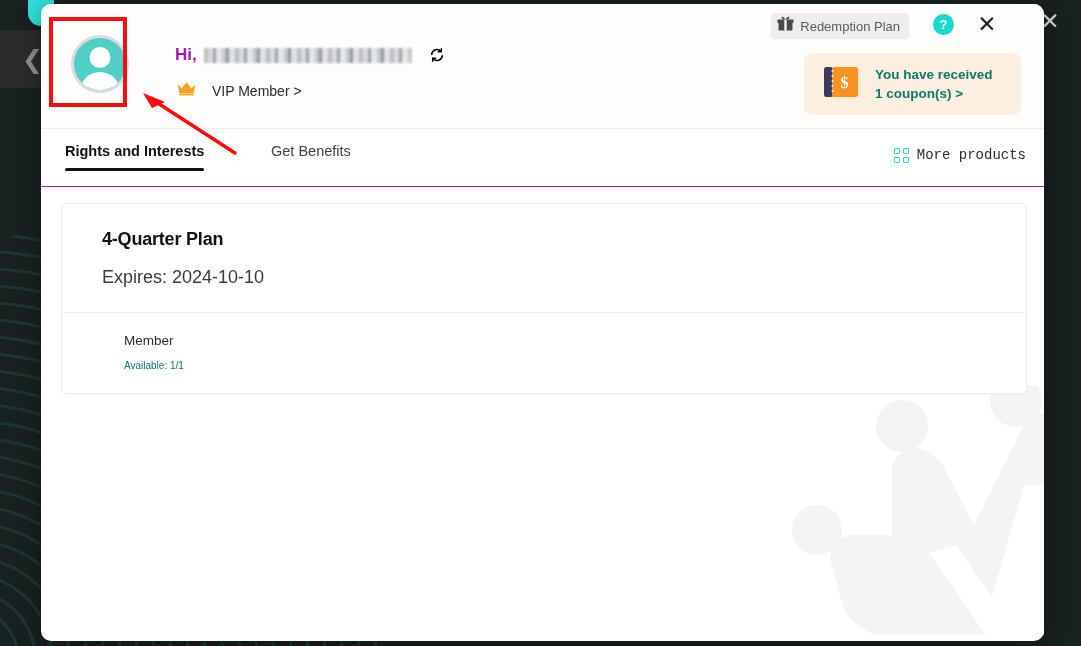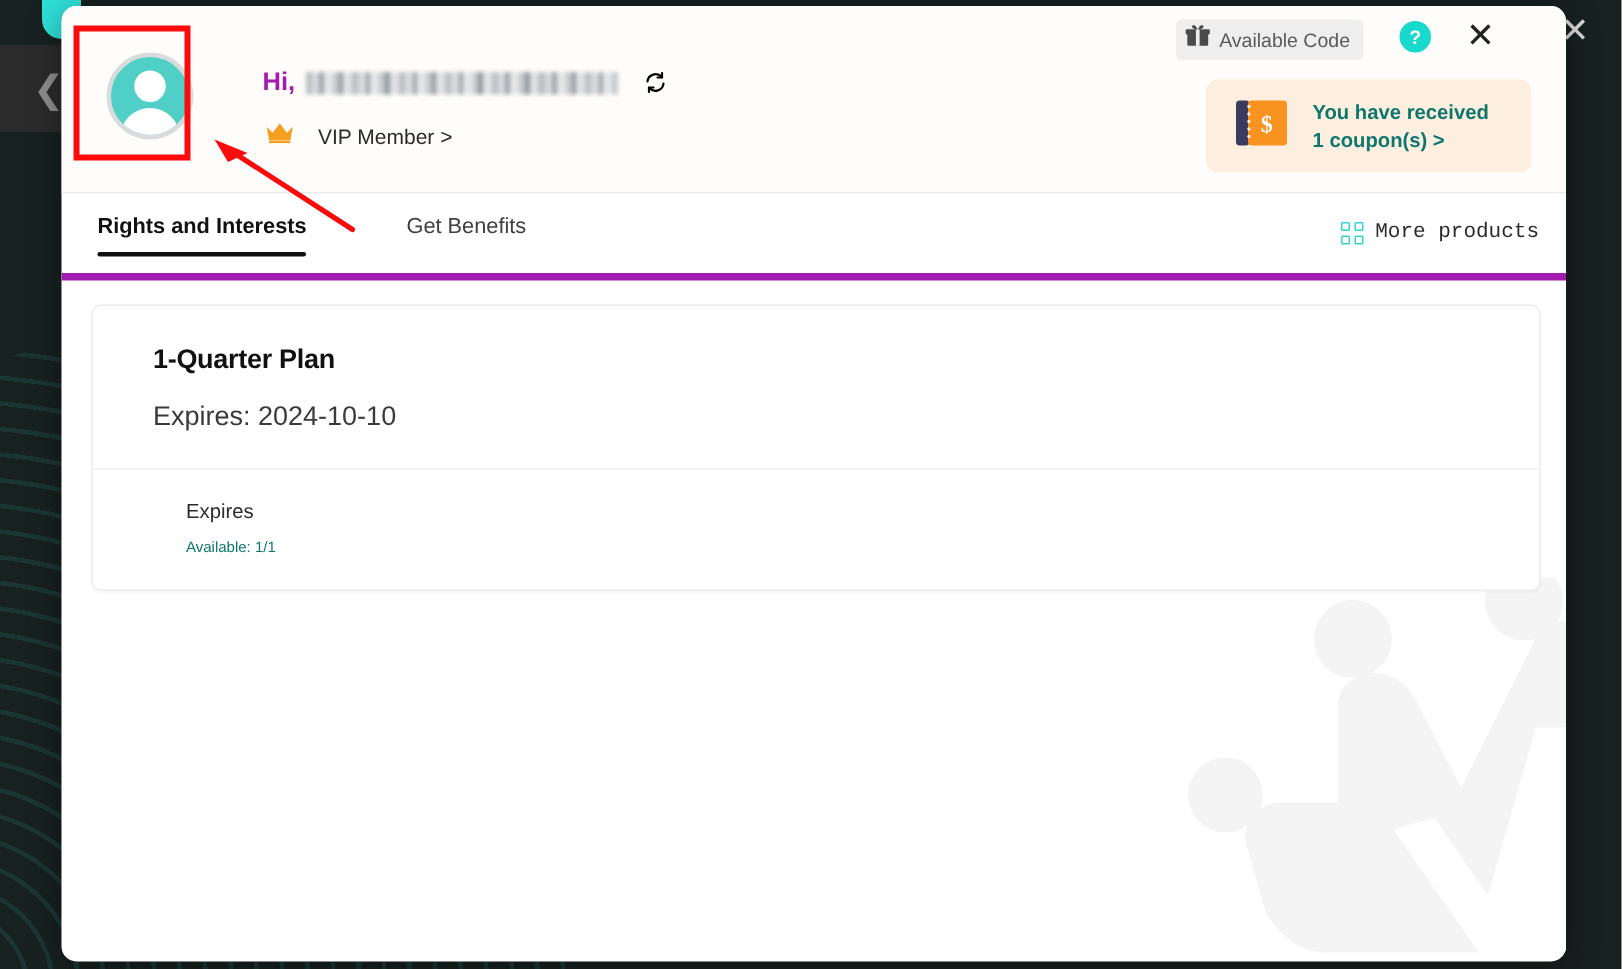--- a/index.html
+++ b/index.html
@@ -255,21 +255,21 @@
     font-size: 13.5px;
     font-weight: bold;
     color: #0f766e;
     line-height: 19px;
   }
 
   
   #tab-bar {
     position: relative;
     height: 58px;
-    border-bottom: 5px solid #a21caf;
+    border-bottom: 1px solid #a21caf;
   }
   .tab {
     position: absolute;
     top: 14px;
     font-size: 14.5px;
     color: #404040;
     cursor: pointer;
     padding-bottom: 12px;
   }
   .tab.active {
@@ -434,21 +434,21 @@
     <div id="redemption-code">
       <span>
         <svg viewBox="0 0 22 20" width="17" height="16" fill="#4a4a4a">
           <rect x="2" y="7.5" width="18" height="11" rx="1"></rect>
           <rect x="0.6" y="4.2" width="20.8" height="4.4" rx="1"></rect>
           <rect x="9.4" y="4.2" width="3.2" height="14.3" fill="#eeeeee"></rect>
           <path d="M10.6 4.4 C8 4.4 6 3.3 6 1.9 C6 .9 7 .4 8 .8 C9.2 1.3 10.2 2.6 10.6 4.4 Z"></path>
           <path d="M11.4 4.4 C14 4.4 16 3.3 16 1.9 C16 .9 15 .4 14 .8 C12.8 1.3 11.8 2.6 11.4 4.4 Z"></path>
         </svg>
       </span>
-      <span class="label">Available Code</span>
+      <span class="label">Redemption Plan</span>
     </div>
 
     <div id="help-button">?</div>
 
     <div id="modal-close-button">✕</div>
 
     <div id="coupon-banner">
       <span>
         <svg viewBox="0 0 40 32" width="40" height="32">
           <rect x="0" y="1" width="9" height="30" rx="2.5" fill="#3b3a60"></rect>
@@ -481,25 +481,25 @@
           <i></i>
           <i></i>
       </span>
       <span class="label">More products</span>
     </div>
   </div>
 
   <div id="content">
     <div id="plan-card">
       <div id="plan-card-head">
-        <div id="plan-title">1-Quarter Plan</div>
+        <div id="plan-title">4-Quarter Plan</div>
         <div id="plan-expires">Expires: 2024-10-10</div>
       </div>
       <div id="plan-card-body">
-        <div id="device-label">Expires</div>
+        <div id="device-label">Member</div>
         <div id="device-available">Available: 1/1</div>
       </div>
     </div>
   </div>
 </div>
 
 <div id="annotation-box"></div>
 <svg id="annotation-arrow" viewBox="0 0 110 72" xmlns="http://www.w3.org/2000/svg">
   <line x1="100" y1="65" x2="18" y2="12" stroke="#fb0b0b" stroke-width="3.4" stroke-linecap="round"></line>
   <path d="M8 5 L30 14 L17 20 Z" fill="#fb0b0b"></path>

